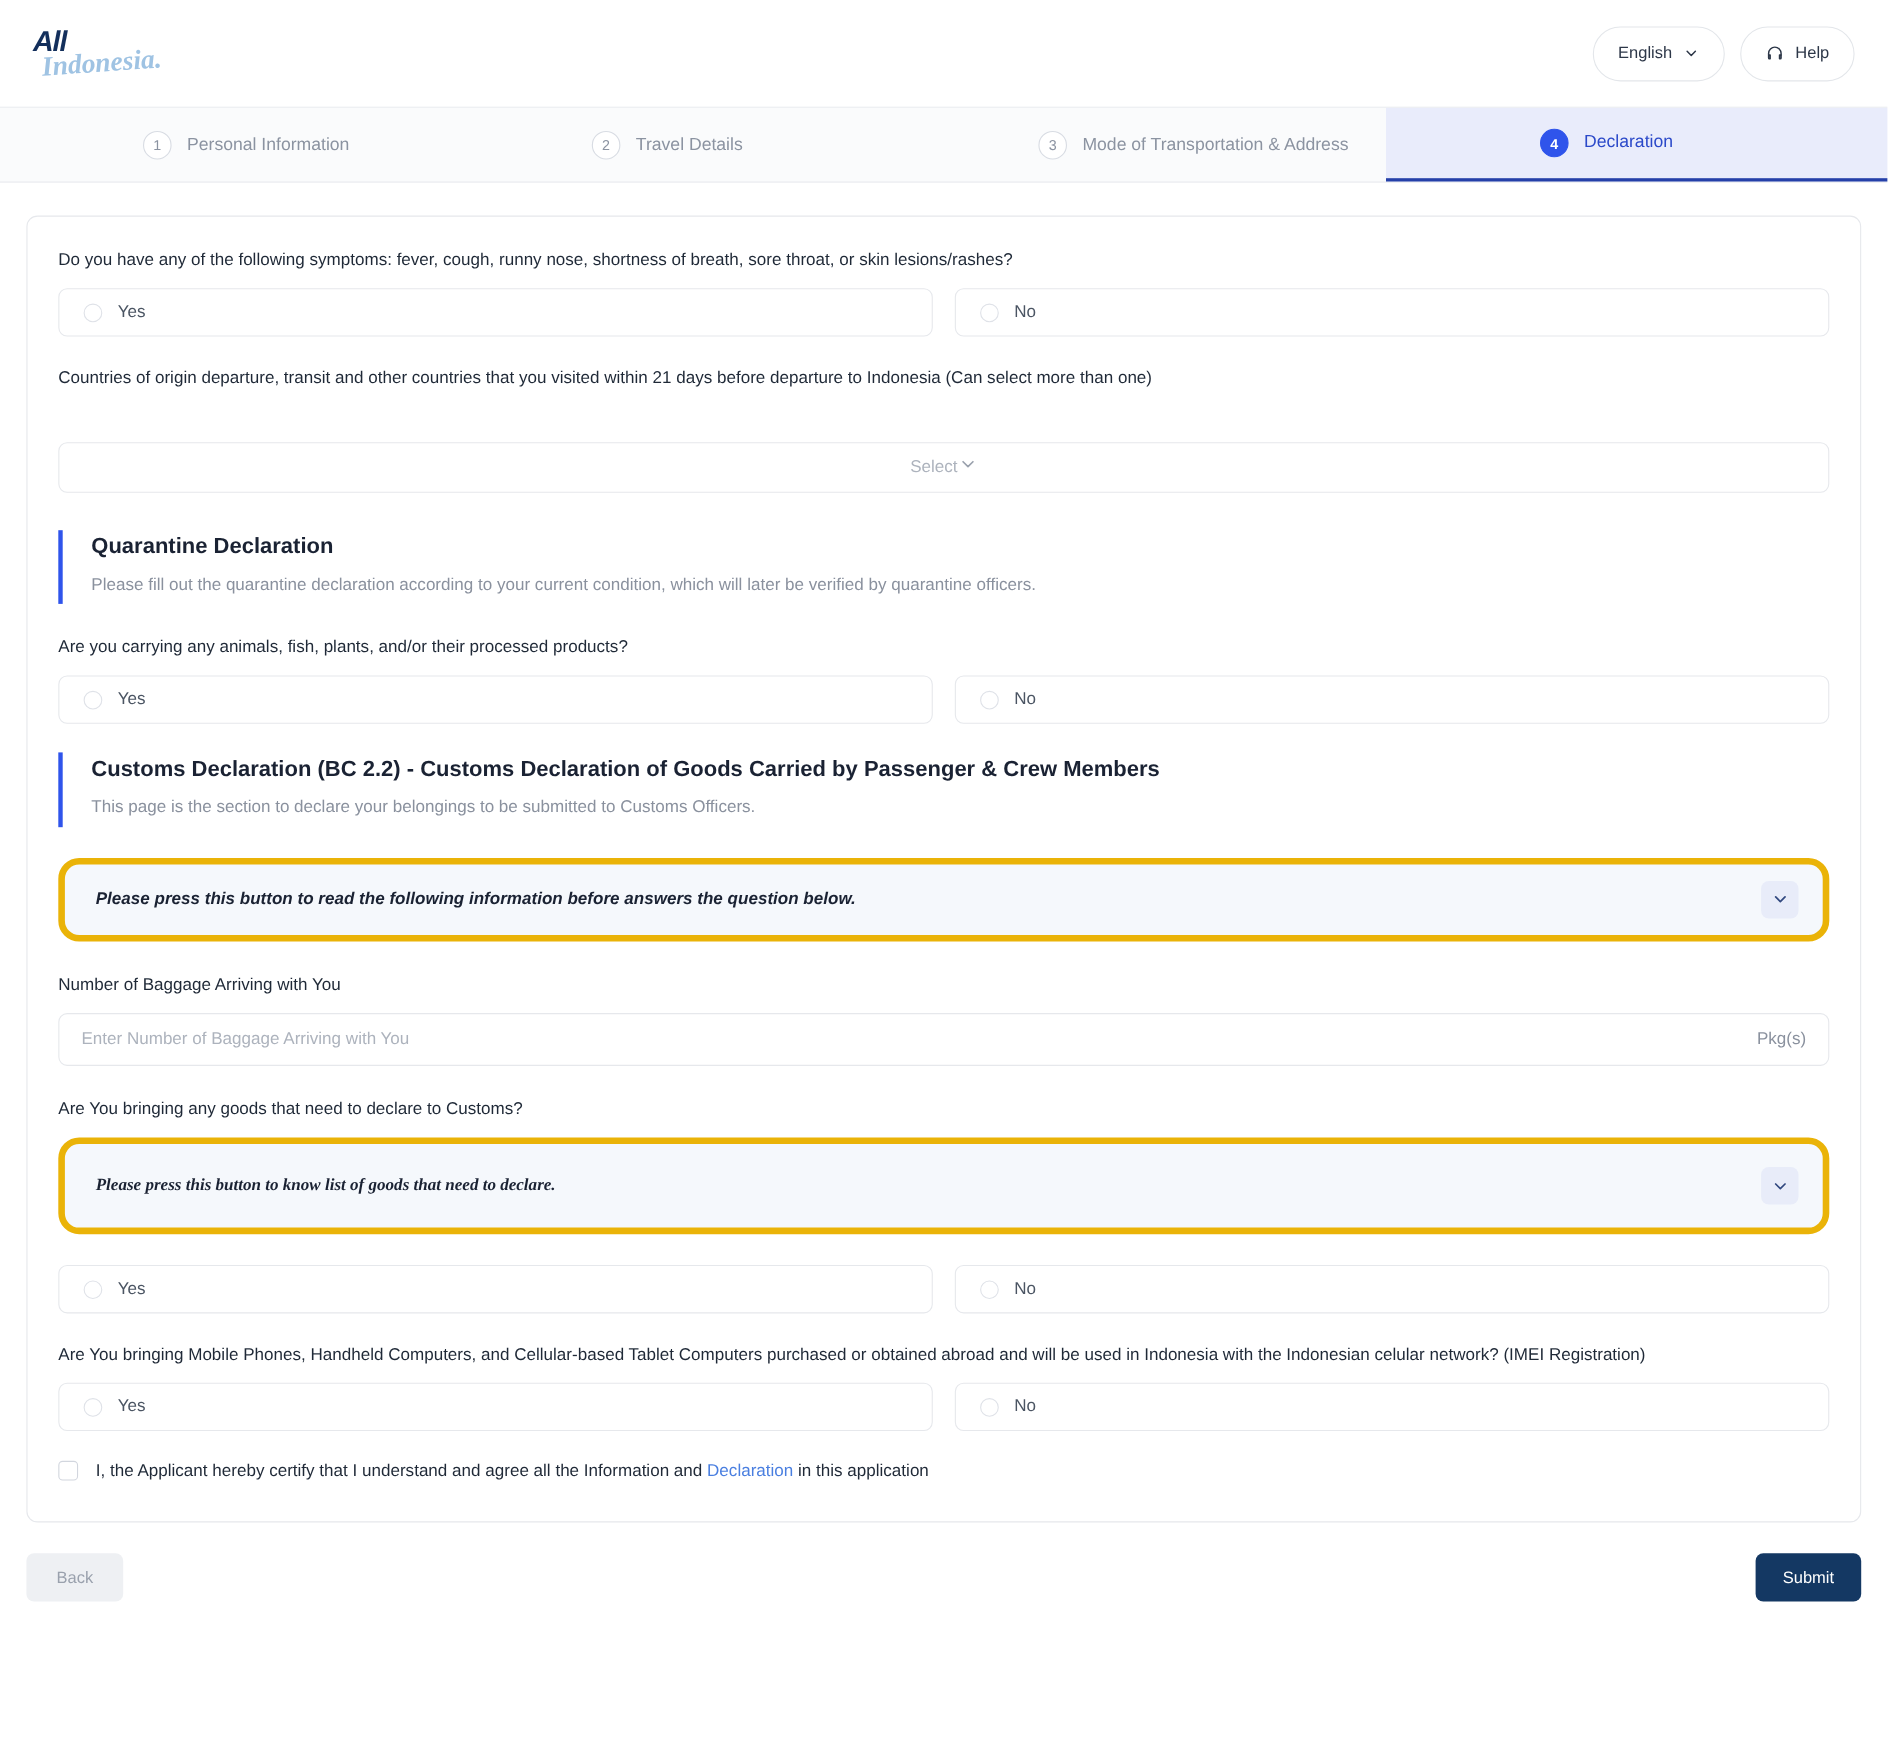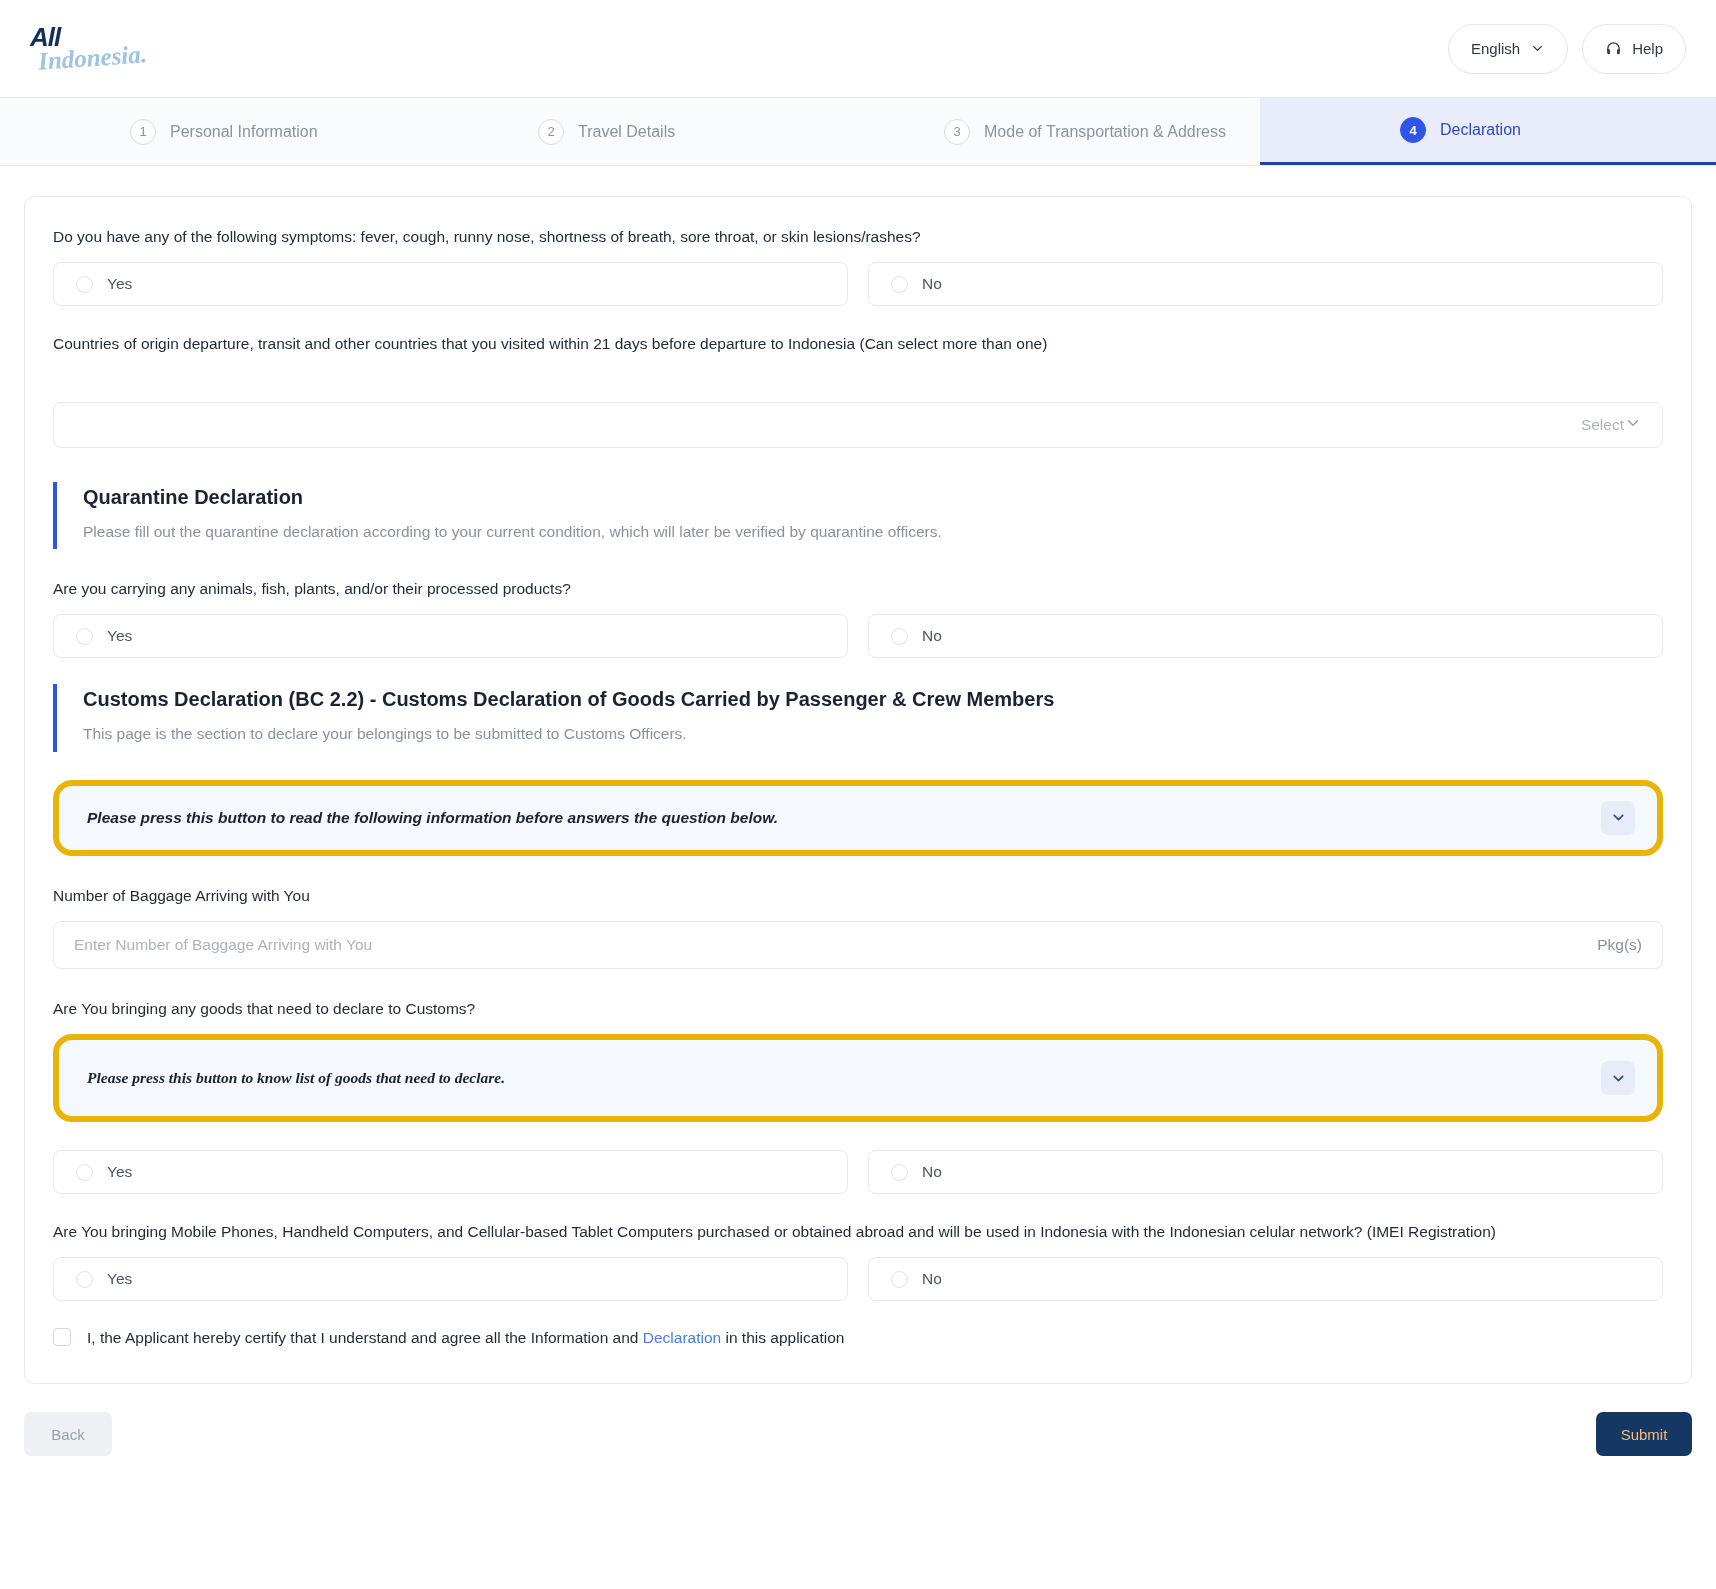--- a/index.html
+++ b/index.html
@@ -171,21 +171,21 @@
     flex: 0 0 auto;
   }
 
   .select-box {
     height: 46px;
     border: 1px solid #e6e8ec;
     border-radius: 8px;
     background: #fff;
     display: flex;
     align-items: center;
-    justify-content: flex-end;
+    justify-content: center;
     padding: 0 20px;
     cursor: pointer;
     margin-bottom: 34px;
     margin-top: 46px;
   }
   .select-placeholder { font-size: 15.5px; color: #adb3bd; }
 
   .input-box {
     height: 48px;
     border: 1px solid #e6e8ec;
@@ -269,21 +269,21 @@
     color: #9aa1ad;
     font-size: 15px;
     font-family: "Liberation Sans", sans-serif;
     cursor: pointer;
   }
   .btn-submit {
     width: 96px; height: 44px;
     border: none;
     border-radius: 7px;
     background: #143863;
-    color: #fdba74;
+    color: #ffffff;
     font-size: 15px;
     font-family: "Liberation Sans", sans-serif;
     cursor: pointer;
   }
 </style>
 </head>
 <body>
 
 <div class="header">
   <div class="logo">

